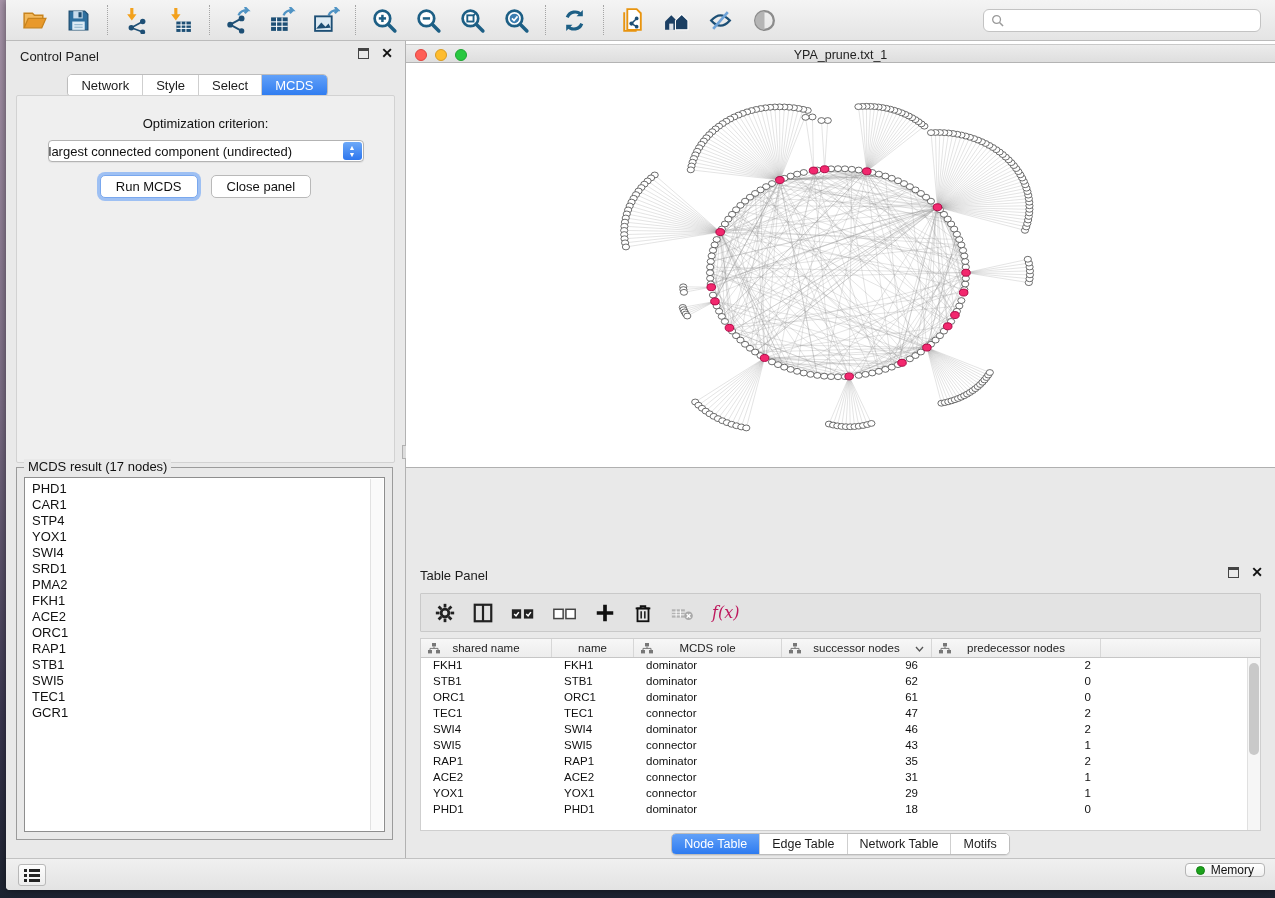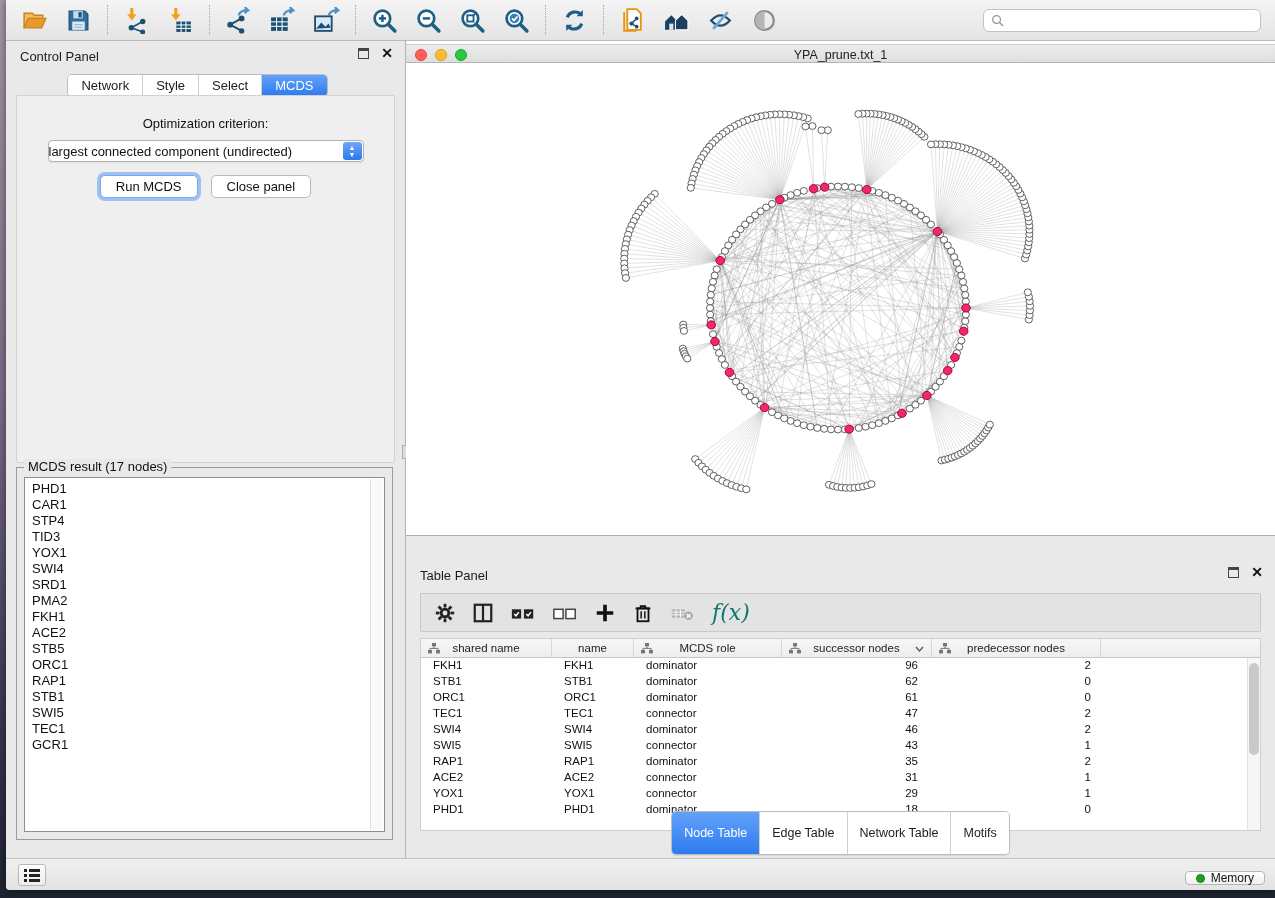--- a/index.html
+++ b/index.html
@@ -50,62 +50,62 @@
   .mac-btn.focused{box-shadow:0 0 0 3px rgba(104,160,245,.6);border-color:#7aa8ee;}
 
   #mcds-group{position:absolute;left:10px;right:12px;top:426px;bottom:18px;border:1px solid #9b9b9b;}
   #mcds-legend{position:absolute;top:-9px;left:7px;background:#e9e9e9;padding:0 4px;font-size:13px;color:#111;}
   #mcds-listbox{position:absolute;left:7px;right:7px;top:9px;bottom:7px;background:#fff;border:1px solid #8e8e8e;overflow:hidden;}
   #mcds-list{padding:3px 0 0 7px;font-size:13px;color:#111;line-height:16px;}
   #mcds-scroll{position:absolute;right:1px;top:1px;bottom:1px;width:13px;background:#fafafa;border-left:1px solid #e2e2e2;}
   #split-handle{position:absolute;right:-5px;top:404px;width:8px;height:14px;background:#dcdcdc;border:1px solid #b0b0b0;}
 
   
-  #network-window{position:absolute;left:400px;right:0;top:41px;height:495px;background:#fff;}
+  #network-window{position:absolute;left:400px;right:0;top:41px;height:427px;background:#fff;}
   #net-titlebar{position:absolute;left:0;right:0;top:3px;height:19px;background:linear-gradient(#ececec,#dedede);
     border-top:1px solid #c9c9c9;border-bottom:1px solid #b4b4b4;}
   .traffic{position:absolute;left:9px;top:4px;display:flex;gap:8px;}
   .light{width:12px;height:12px;border-radius:50%;}
   .light.red{background:#ff5f57;border:1px solid #e0443e;}
   .light.yellow{background:#febc2e;border:1px solid #d89c21;}
   .light.green{background:#28c840;border:1px solid #1ea433;}
   #net-title{position:absolute;left:0;right:0;top:3px;text-align:center;font-size:12.5px;color:#222;}
   #net-view{position:absolute;left:0;right:0;top:22px;bottom:0;background:#fff;border-bottom:1px solid #b0b0b0;}
   #net-svg{width:100%;height:100%;display:block;}
 
   
   #table-panel{position:absolute;left:400px;right:0;top:560px;bottom:32px;background:#e9e9e9;}
   #tp-toolbar{position:absolute;left:14px;right:14px;top:33px;height:39px;background:#e3e3e3;
     border:1px solid #c9c9c9;border-radius:1px;display:flex;align-items:center;gap:16px;padding:0 13px;}
   .tpi{height:24px;display:block;cursor:pointer;}
-  .fx{font-family:"DejaVu Serif",serif;font-style:italic;font-size:22px;color:#0f766e;cursor:default;}
+  .fx{font-family:"DejaVu Serif",serif;font-style:italic;font-size:16px;color:#be185d;cursor:default;}
   #tp-table{position:absolute;left:14px;right:14px;top:78px;bottom:27px;background:#fff;border:1px solid #cfcfcf;overflow:hidden;}
   #tbl-header{display:grid;grid-template-columns:131px 82px 148px 150px 169px 1fr;height:19px;
     background:linear-gradient(#f7f7f7,#ededed);border-bottom:1px solid #c6c6c6;}
   .hcell{position:relative;display:flex;align-items:center;justify-content:center;border-right:1px solid #d7d7d7;
     font-size:11.5px;color:#222;cursor:pointer;}
   .hcell .tree-ico{position:absolute;left:7px;top:4px;}
   .hcell .chev{position:absolute;right:7px;top:7px;}
   #tbl-body{position:absolute;left:0;right:13px;top:19px;bottom:0;}
   .trow{display:grid;grid-template-columns:131px 82px 148px 150px 169px 1fr;height:16px;font-size:11.5px;color:#111;cursor:default;}
   .trow div{padding:1px 0 0 12px;white-space:nowrap;}
   .trow .num{text-align:right;padding:1px 14px 0 0;}
   .trow .num2{text-align:right;padding:1px 10px 0 0;}
   #tbl-scroll{position:absolute;right:0;top:19px;bottom:0;width:13px;background:#f6f6f6;border-left:1px solid #e0e0e0;}
   #tbl-thumb{position:absolute;left:1px;right:1px;top:5px;height:92px;background:#c9c9c9;border-radius:6px;}
   #tp-tabs{position:absolute;left:0;right:0;bottom:3px;display:flex;justify-content:center;}
-  #tp-tabs .tab{font-size:12.5px;padding:14px 12px;}
+  #tp-tabs .tab{font-size:12.5px;padding:3px 12px;}
 
   
   #statusbar{position:absolute;left:0;right:0;bottom:0;height:32px;background:linear-gradient(#f0f0f0,#e3e3e3);
     border-top:1px solid #c2c2c2;}
   #list-btn{position:absolute;left:12px;top:5px;width:28px;height:22px;background:linear-gradient(#fdfdfd,#ededed);
     border:1px solid #b8b8b8;border-radius:3px;display:flex;align-items:center;justify-content:center;cursor:pointer;}
   #memory-btn{position:absolute;right:10px;top:4px;height:14px;background:linear-gradient(#fff,#f0f0f0);
-    border:1px solid #b5b5b5;border-radius:4px;display:flex;align-items:center;gap:6px;padding:0 10px;cursor:pointer;margin-top:8px;}
+    border:1px solid #b5b5b5;border-radius:4px;display:flex;align-items:center;gap:6px;padding:0 10px;cursor:pointer;}
   #memory-dot{width:9px;height:9px;border-radius:50%;background:#1ca21c;border:1px solid #128012;}
   #memory-label{font-size:12px;color:#111;}
 </style>
 </head>
 <body>
 
 <div id="app">
 
   <div id="toolbar">
     <div class="tb-group">
@@ -264,28 +264,26 @@
         <button class="mac-btn">Close panel</button>
       </div>
     </div>
     <div id="mcds-group">
       <span id="mcds-legend">MCDS result (17 nodes)</span>
       <div id="mcds-listbox">
         <div id="mcds-list">
             <div>PHD1</div>
             <div>CAR1</div>
             <div>STP4</div>
-            <div>TID3</div>
             <div>YOX1</div>
             <div>SWI4</div>
             <div>SRD1</div>
             <div>PMA2</div>
             <div>FKH1</div>
             <div>ACE2</div>
-            <div>STB5</div>
             <div>ORC1</div>
             <div>RAP1</div>
             <div>STB1</div>
             <div>SWI5</div>
             <div>TEC1</div>
             <div>GCR1</div>
           </div>
         <div id="mcds-scroll"></div>
       </div>
     </div>

